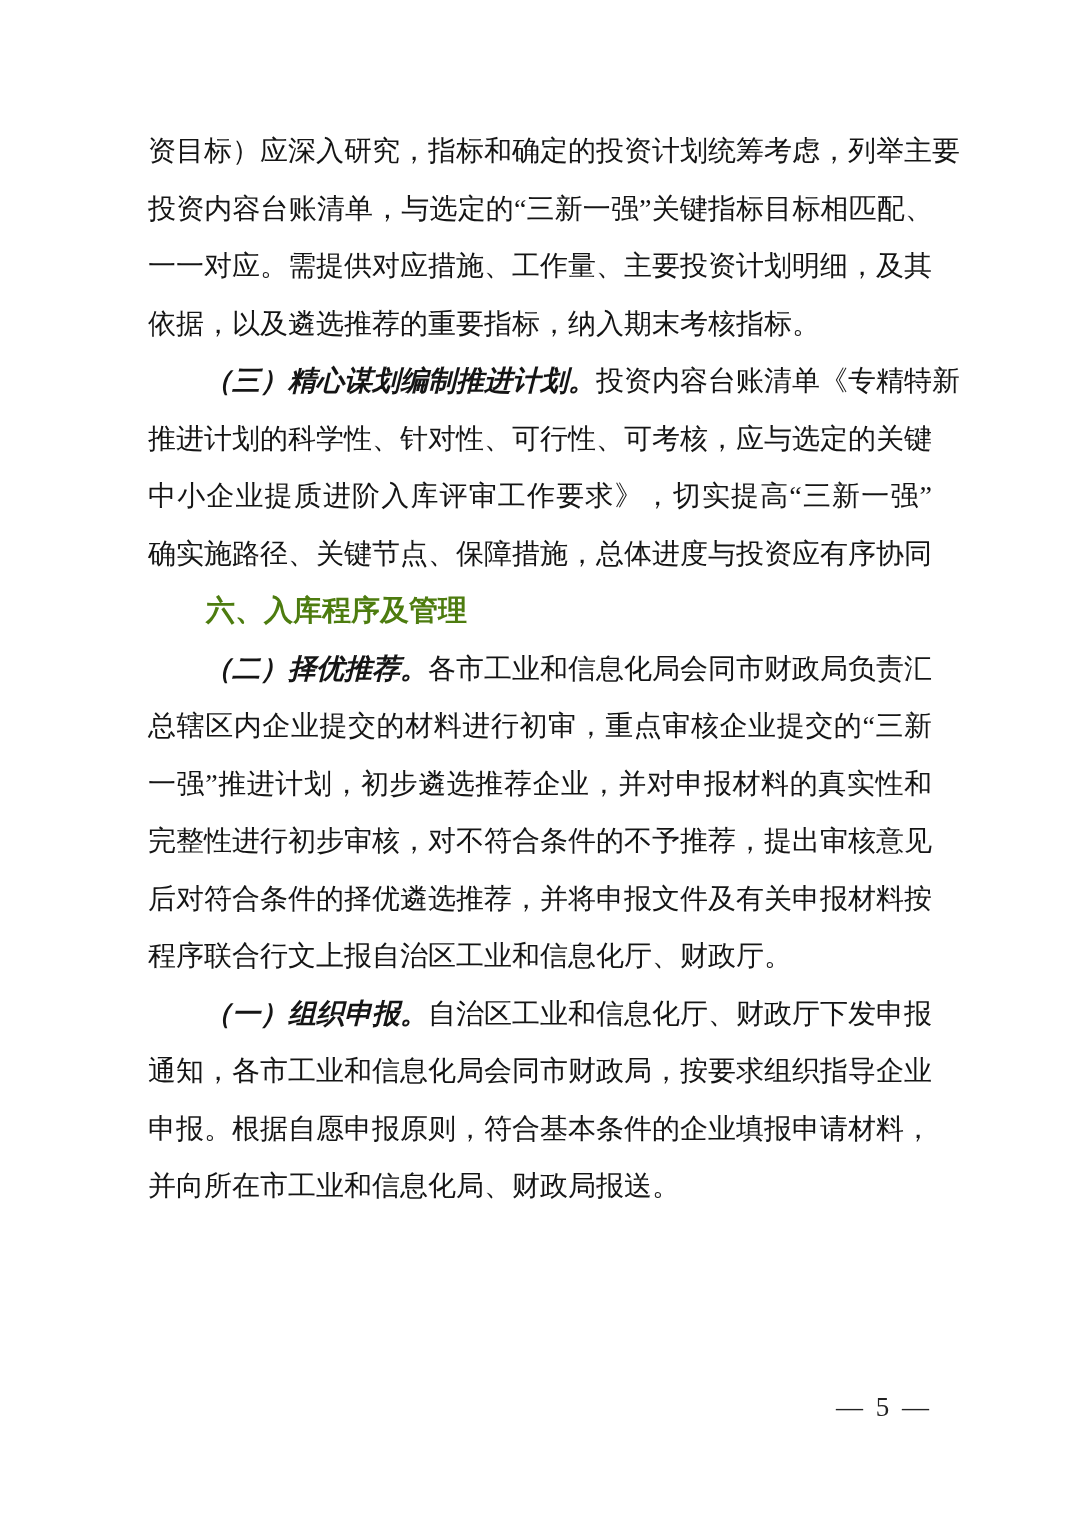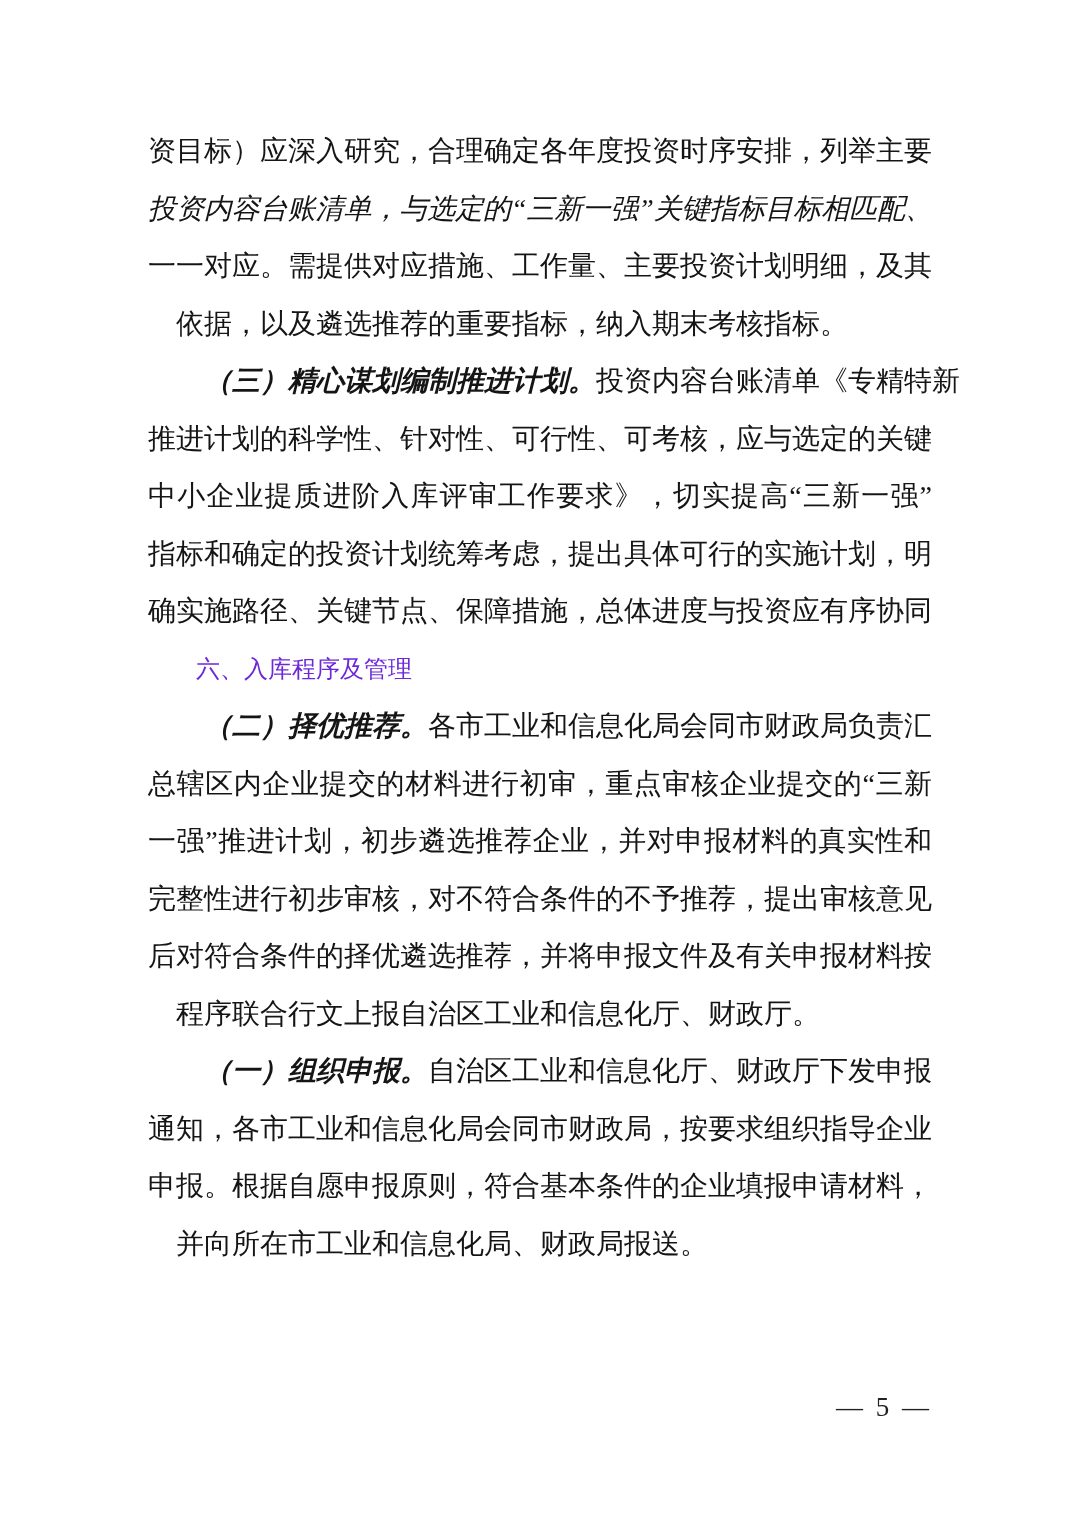--- a/index.html
+++ b/index.html
@@ -28,68 +28,65 @@
   .line {
     font-size: 28px;
     line-height: 57.5px;
     white-space: nowrap;
     text-align: justify;
     text-align-last: justify;
     text-justify: inter-character;
   }
   .line.last {
     text-align-last: left;
-    margin-left: 28px;
   }
   .line.indent {
     text-indent: 2em;
   }
   .line.tight {
     letter-spacing: -1px;
-    font-style: italic;
   }
   .seg.bold {
     font-weight: bold;
     font-style: italic;
   }
   .heading {
     font-family: "Liberation Sans", "DejaVu Sans", sans-serif;
-    font-weight: normal;
-    font-size: 24px;
+    font-weight: bold;
+    font-size: 29px;
     line-height: 57.5px;
     text-indent: 2em;
-    color: #6d28d9;
+    color: #4d7c0f;
   }
   .footer {
     position: absolute;
     top: 1390px;
     right: 142px;
     font-size: 27px;
     line-height: 34px;
     color: #222222;
     letter-spacing: 3px;
     font-family: "Liberation Serif", "DejaVu Serif", serif;
   }
 </style>
 </head>
 <body>
 
 <div class="page">
   <div class="text-block" id="text-block">
       <div class="paragraph">
-        <div class="line"><span class="seg">资目标）应深入研究，合理确定各年度投资时序安排，列举主要</span></div>
+        <div class="line"><span class="seg">资目标）应深入研究，指标和确定的投资计划统筹考虑，列举主要</span></div>
         <div class="line tight"><span class="seg">投资内容台账清单，与选定的“三新一强”关键指标目标相匹配、</span></div>
         <div class="line"><span class="seg">一一对应。需提供对应措施、工作量、主要投资计划明细，及其</span></div>
         <div class="line last"><span class="seg">依据，以及遴选推荐的重要指标，纳入期末考核指标。</span></div>
       </div>
       <div class="paragraph">
         <div class="line indent"><span class="seg bold">（三）精心谋划编制推进计划。</span><span class="seg">投资内容台账清单《专精特新</span></div>
         <div class="line"><span class="seg">推进计划的科学性、针对性、可行性、可考核，应与选定的关键</span></div>
         <div class="line"><span class="seg">中小企业提质进阶入库评审工作要求》，切实提高“三新一强”</span></div>
-        <div class="line"><span class="seg">指标和确定的投资计划统筹考虑，提出具体可行的实施计划，明</span></div>
         <div class="line"><span class="seg">确实施路径、关键节点、保障措施，总体进度与投资应有序协同</span></div>
       </div>
       <div class="heading">六、入库程序及管理</div>
       <div class="paragraph">
         <div class="line indent"><span class="seg bold">（二）择优推荐。</span><span class="seg">各市工业和信息化局会同市财政局负责汇</span></div>
         <div class="line"><span class="seg">总辖区内企业提交的材料进行初审，重点审核企业提交的“三新</span></div>
         <div class="line"><span class="seg">一强”推进计划，初步遴选推荐企业，并对申报材料的真实性和</span></div>
         <div class="line"><span class="seg">完整性进行初步审核，对不符合条件的不予推荐，提出审核意见</span></div>
         <div class="line"><span class="seg">后对符合条件的择优遴选推荐，并将申报文件及有关申报材料按</span></div>
         <div class="line last"><span class="seg">程序联合行文上报自治区工业和信息化厅、财政厅。</span></div>

